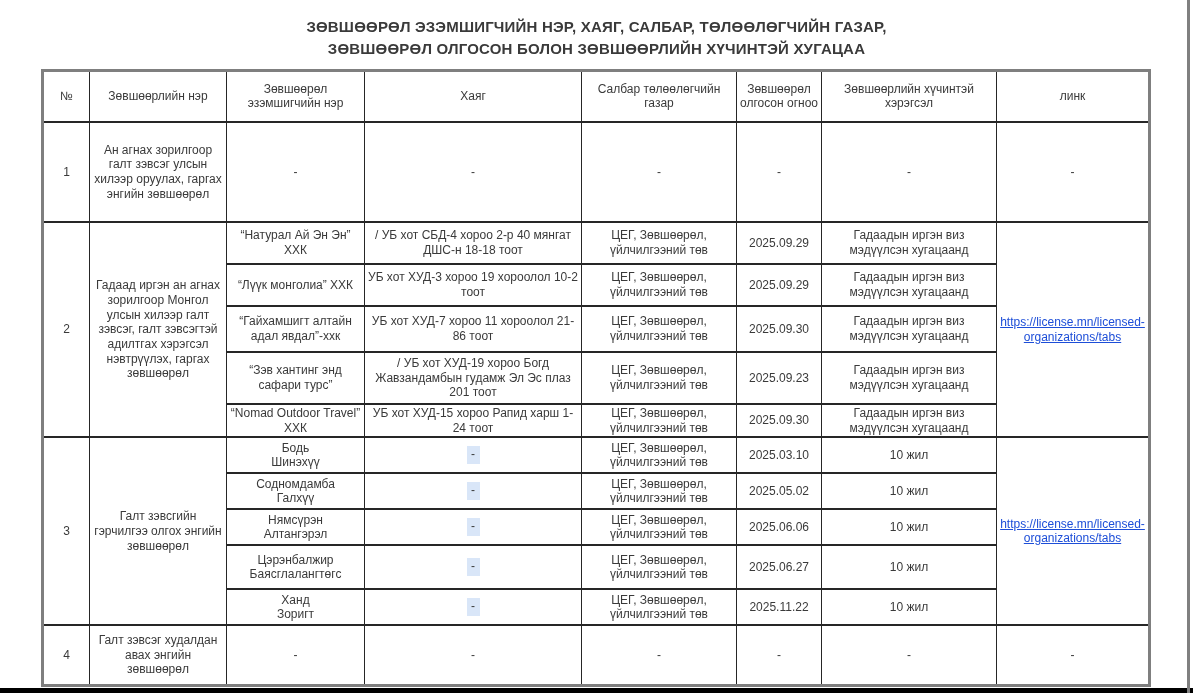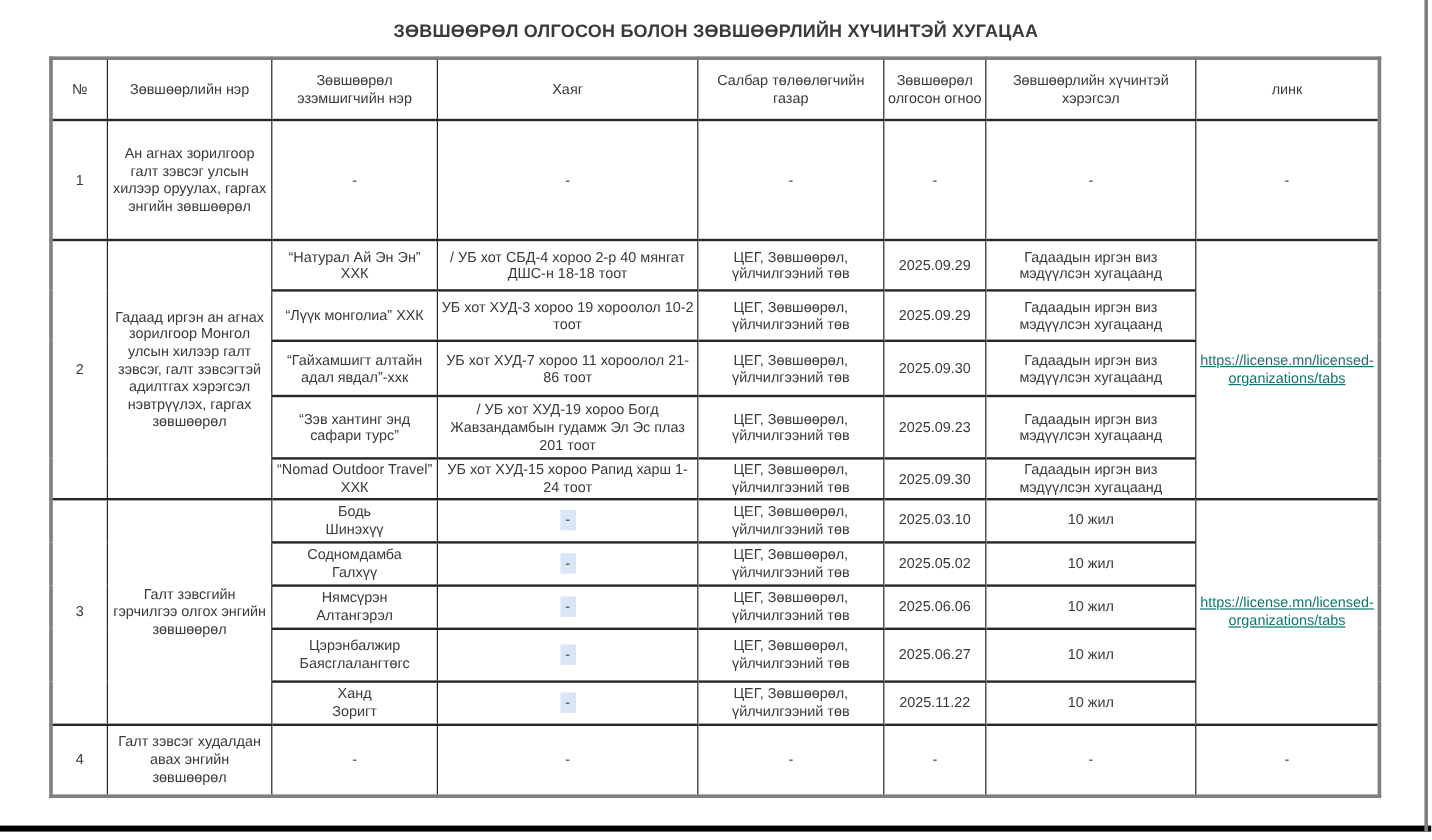--- a/index.html
+++ b/index.html
@@ -6,30 +6,31 @@
   body{font-family:"Liberation Sans","DejaVu Sans",sans-serif;color:#333;}
   .page{position:relative;width:1193px;height:700px;background:#fff;overflow:hidden;}
   .title{text-align:center;font-weight:bold;font-size:15px;line-height:1.45;padding-top:16px;color:#3a3a3a;letter-spacing:0.2px;}
   table.permits{border-collapse:collapse;table-layout:fixed;width:1107px;margin:9px 0 0 41px;
     font-size:12px;line-height:1.22;color:#3a3a3a;border:3px solid #7f7f7f;}
   .permits th,.permits td{
     border:2px solid #262626;border-left-width:1px;border-right-width:1px;
     padding:1px 3px;text-align:center;vertical-align:middle;overflow:hidden;word-wrap:break-word;}
   .permits th{font-weight:normal;}
   td.holder{white-space:pre-line;}
-  a.lnk{color:#0f766e;text-decoration:underline;word-break:break-all;cursor:pointer;}
+  a.lnk{color:#1d4ed8;text-decoration:underline;word-break:break-all;cursor:pointer;}
   .hl{background:#d9e6f8;display:inline-block;min-width:9px;padding:1px 2px;line-height:1.3;}
   .edge-bottom{position:absolute;left:0;top:688px;width:1193px;height:5px;background:#000;}
   .edge-right{position:absolute;left:1187px;top:0;width:3px;height:693px;background:#808080;}
 </style>
 </head>
 <body>
 
 <div class="page">
   <div class="title">
+    <div>ЗӨВШӨӨРӨЛ ЭЗЭМШИГЧИЙН НЭР, ХАЯГ, САЛБАР, ТӨЛӨӨЛӨГЧИЙН ГАЗАР,</div>
     <div>ЗӨВШӨӨРӨЛ ОЛГОСОН БОЛОН ЗӨВШӨӨРЛИЙН ХҮЧИНТЭЙ ХУГАЦАА</div>
   </div>
 
   <table class="permits">
     <colgroup>
       <col style="width:47px">
         <col style="width:137px">
         <col style="width:138px">
         <col style="width:217px">
       <col style="width:155px">

